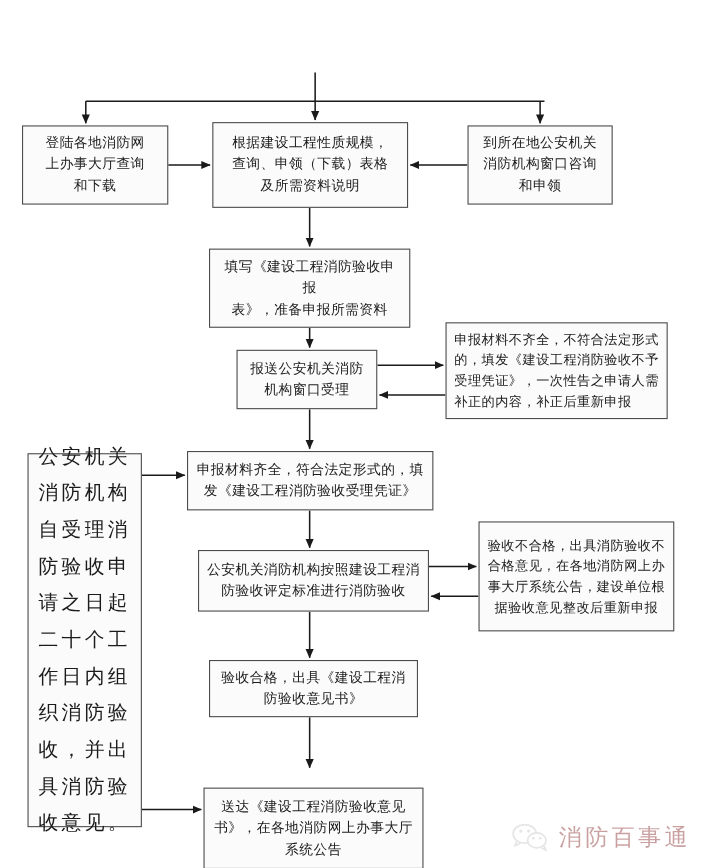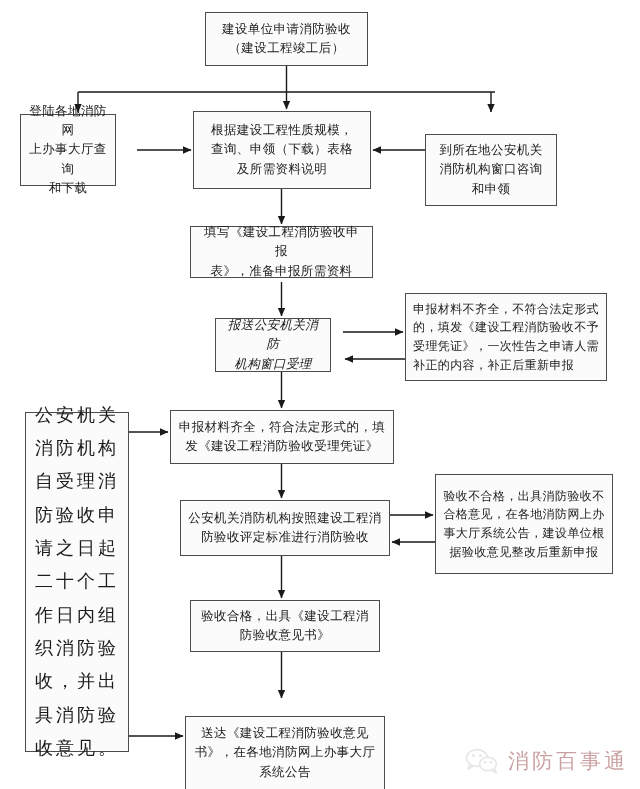--- a/index.html
+++ b/index.html
@@ -32,25 +32,25 @@
     line-height: 1.55;
     letter-spacing: 0.4px;
     padding: 4px 7px;
     font-size: 12.5px;
     z-index: 2;
   }
   .node .txt { display: block; width: 100%; }
 
   
   #n-apply      { left:205px; top:12px;  width:163px; height:54px; }
-  #n-online     { left:20px;  top:114px; width:96px; height:72px; }
+  #n-online     { left:20px;  top:114px; width:133px; height:72px; }
   #n-forms      { left:193px; top:111px; width:178px; height:78px; }
-  #n-window     { left:425px; top:114px; width:132px; height:72px;margin-top:20px; }
-  #n-fill       { left:190px; top:226px; width:183px; height:52px; }
-  #n-submit     { left:215px; top:318px; width:116px; height:54px;font-style:italic; }
+  #n-window     { left:425px; top:114px; width:132px; height:72px; }
+  #n-fill       { left:190px; top:226px; width:183px; height:72px; }
+  #n-submit     { left:215px; top:318px; width:128px; height:54px; }
   #n-incomplete { left:405px; top:293px; width:202px; height:88px;
                   font-size:12px; text-align:left; }
   #n-accept     { left:170px; top:410px; width:224px; height:54px; }
   #n-20days     { left:25px;  top:412px; width:104px; height:340px;
                   font-size:18px; letter-spacing:3px; line-height:1.85; }
   #n-inspect    { left:180px; top:500px; width:210px; height:56px; }
   #n-fail       { left:435px; top:474px; width:178px; height:100px;
                   font-size:12px; }
   #n-pass       { left:190px; top:600px; width:190px; height:52px; }
   #n-deliver    { left:185px; top:700px; width:200px; height:74px;margin-top:16px; }
@@ -110,24 +110,20 @@
 
       <path d="M390,515 L433,515" marker-end="url(#ah)"></path>
       <path d="M435,542 L392,542" marker-end="url(#ah)"></path>
 
       <path d="M281.5,556 L281.5,598" marker-end="url(#ah)"></path>
 
       <path d="M281.5,652 L281.5,698" marker-end="url(#ah)"></path>
     </g>
   </svg>
 
-  <div class="node" id="n-apply">
-    <span class="txt" style="white-space:pre-line">建设单位申请消防验收
-（建设工程竣工后）</span>
-  </div>
 
   <div class="node" id="n-online">
     <span class="txt" style="white-space:pre-line">登陆各地消防网
 上办事大厅查询
 和下载</span>
   </div>
 
   <div class="node" id="n-forms">
     <span class="txt" style="white-space:pre-line">根据建设工程性质规模，
 查询、申领（下载）表格

